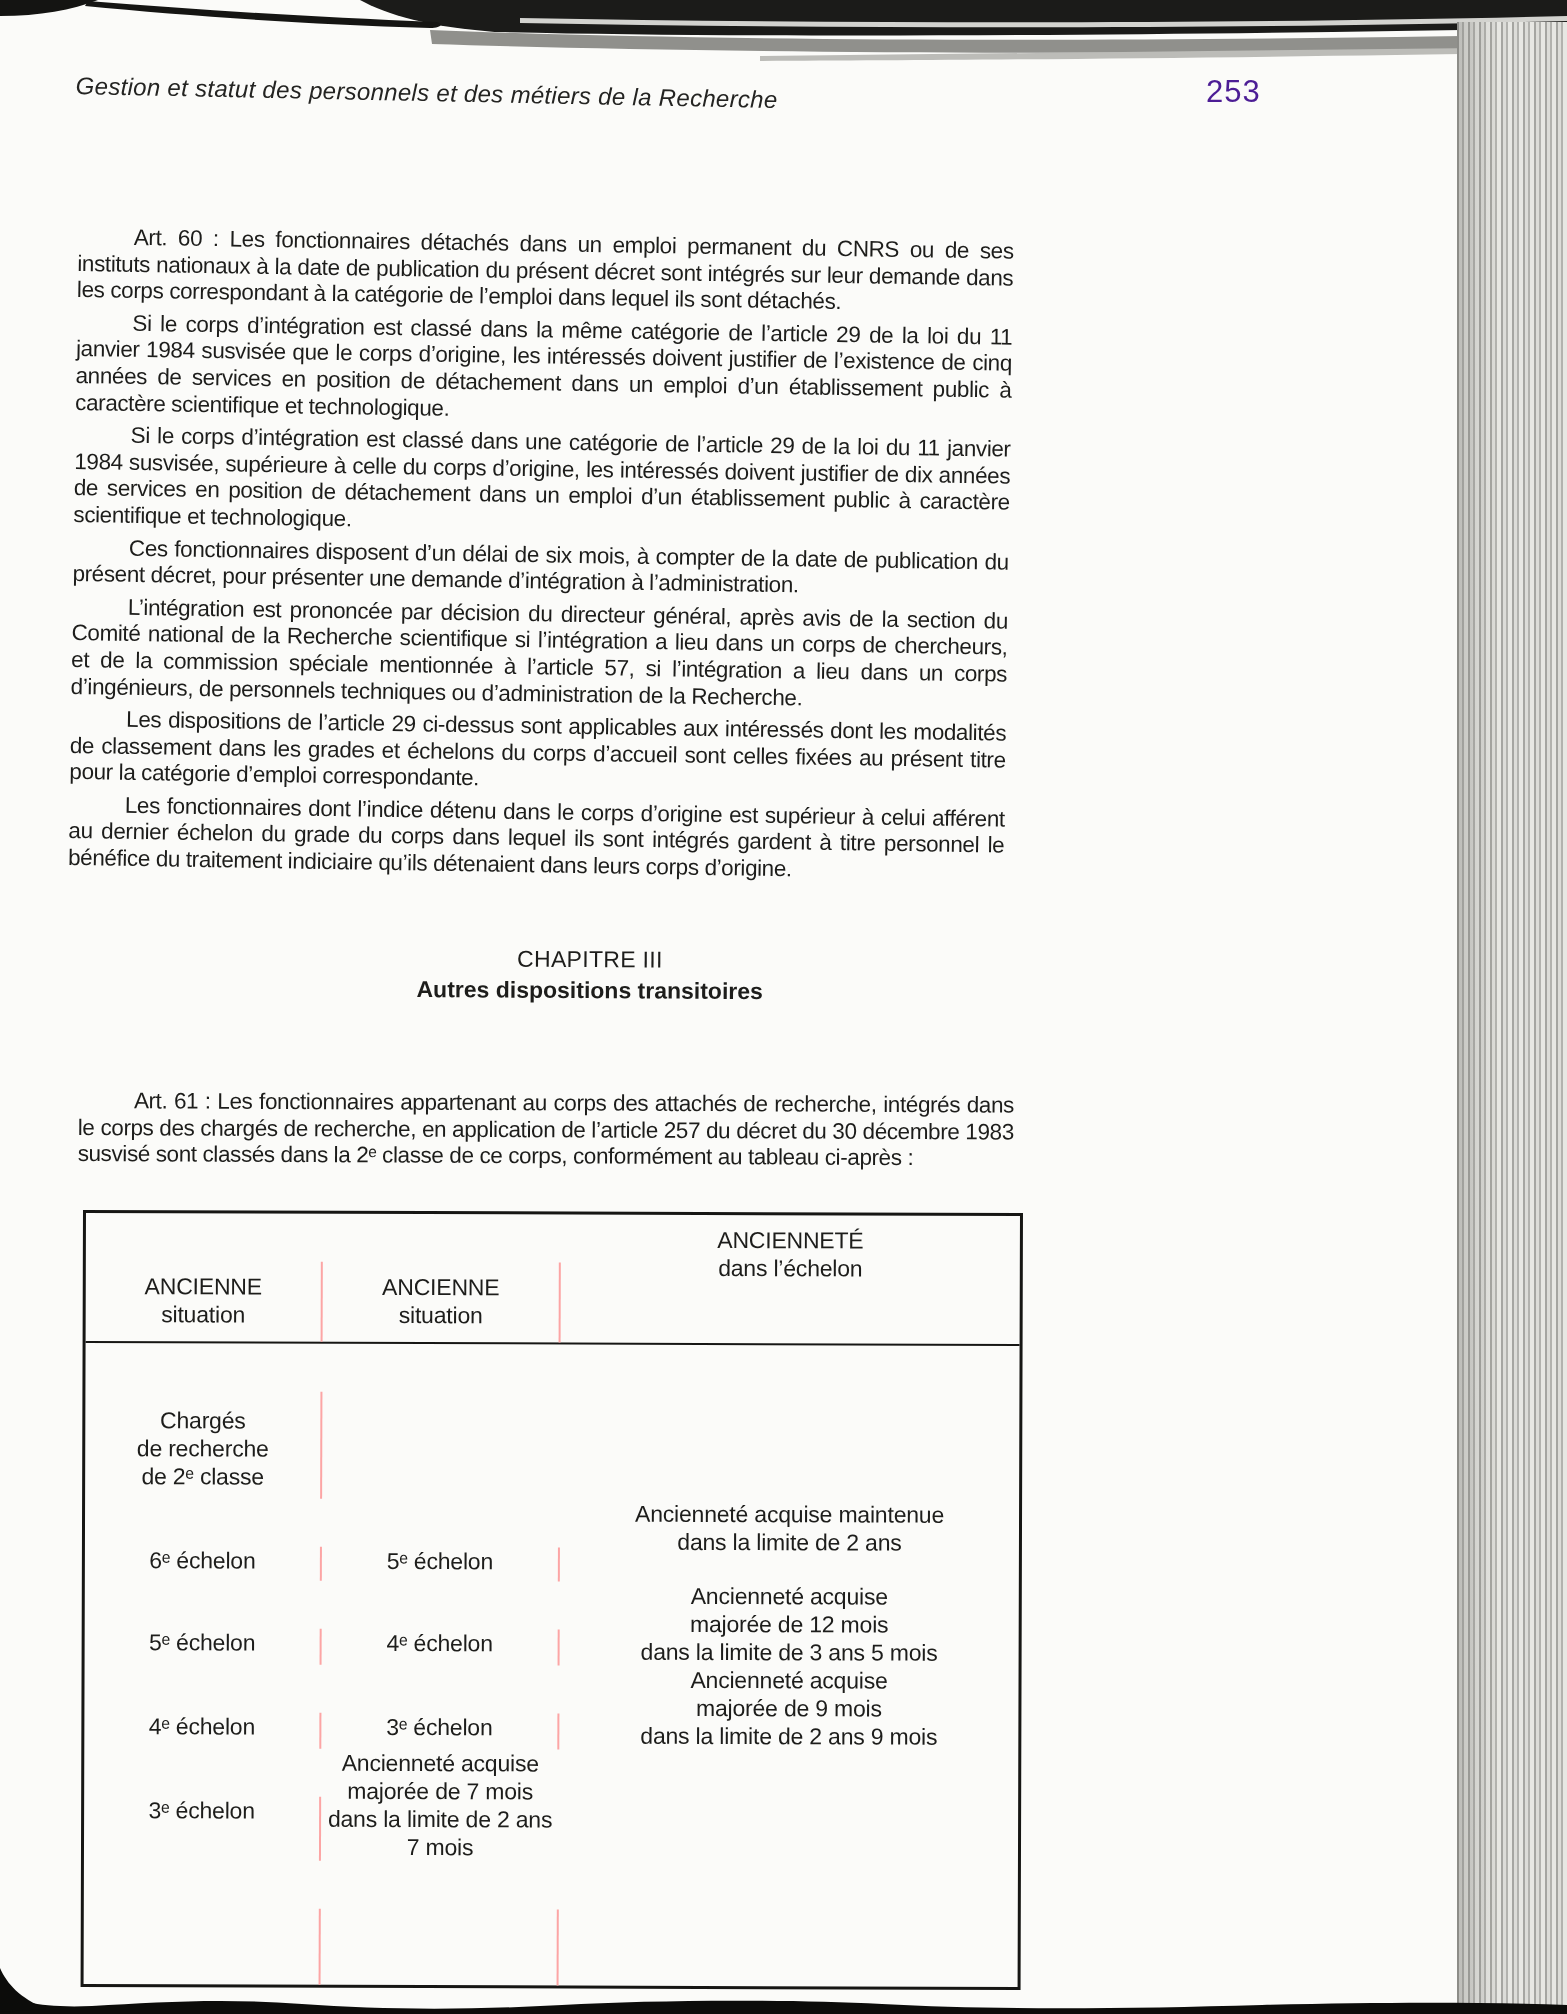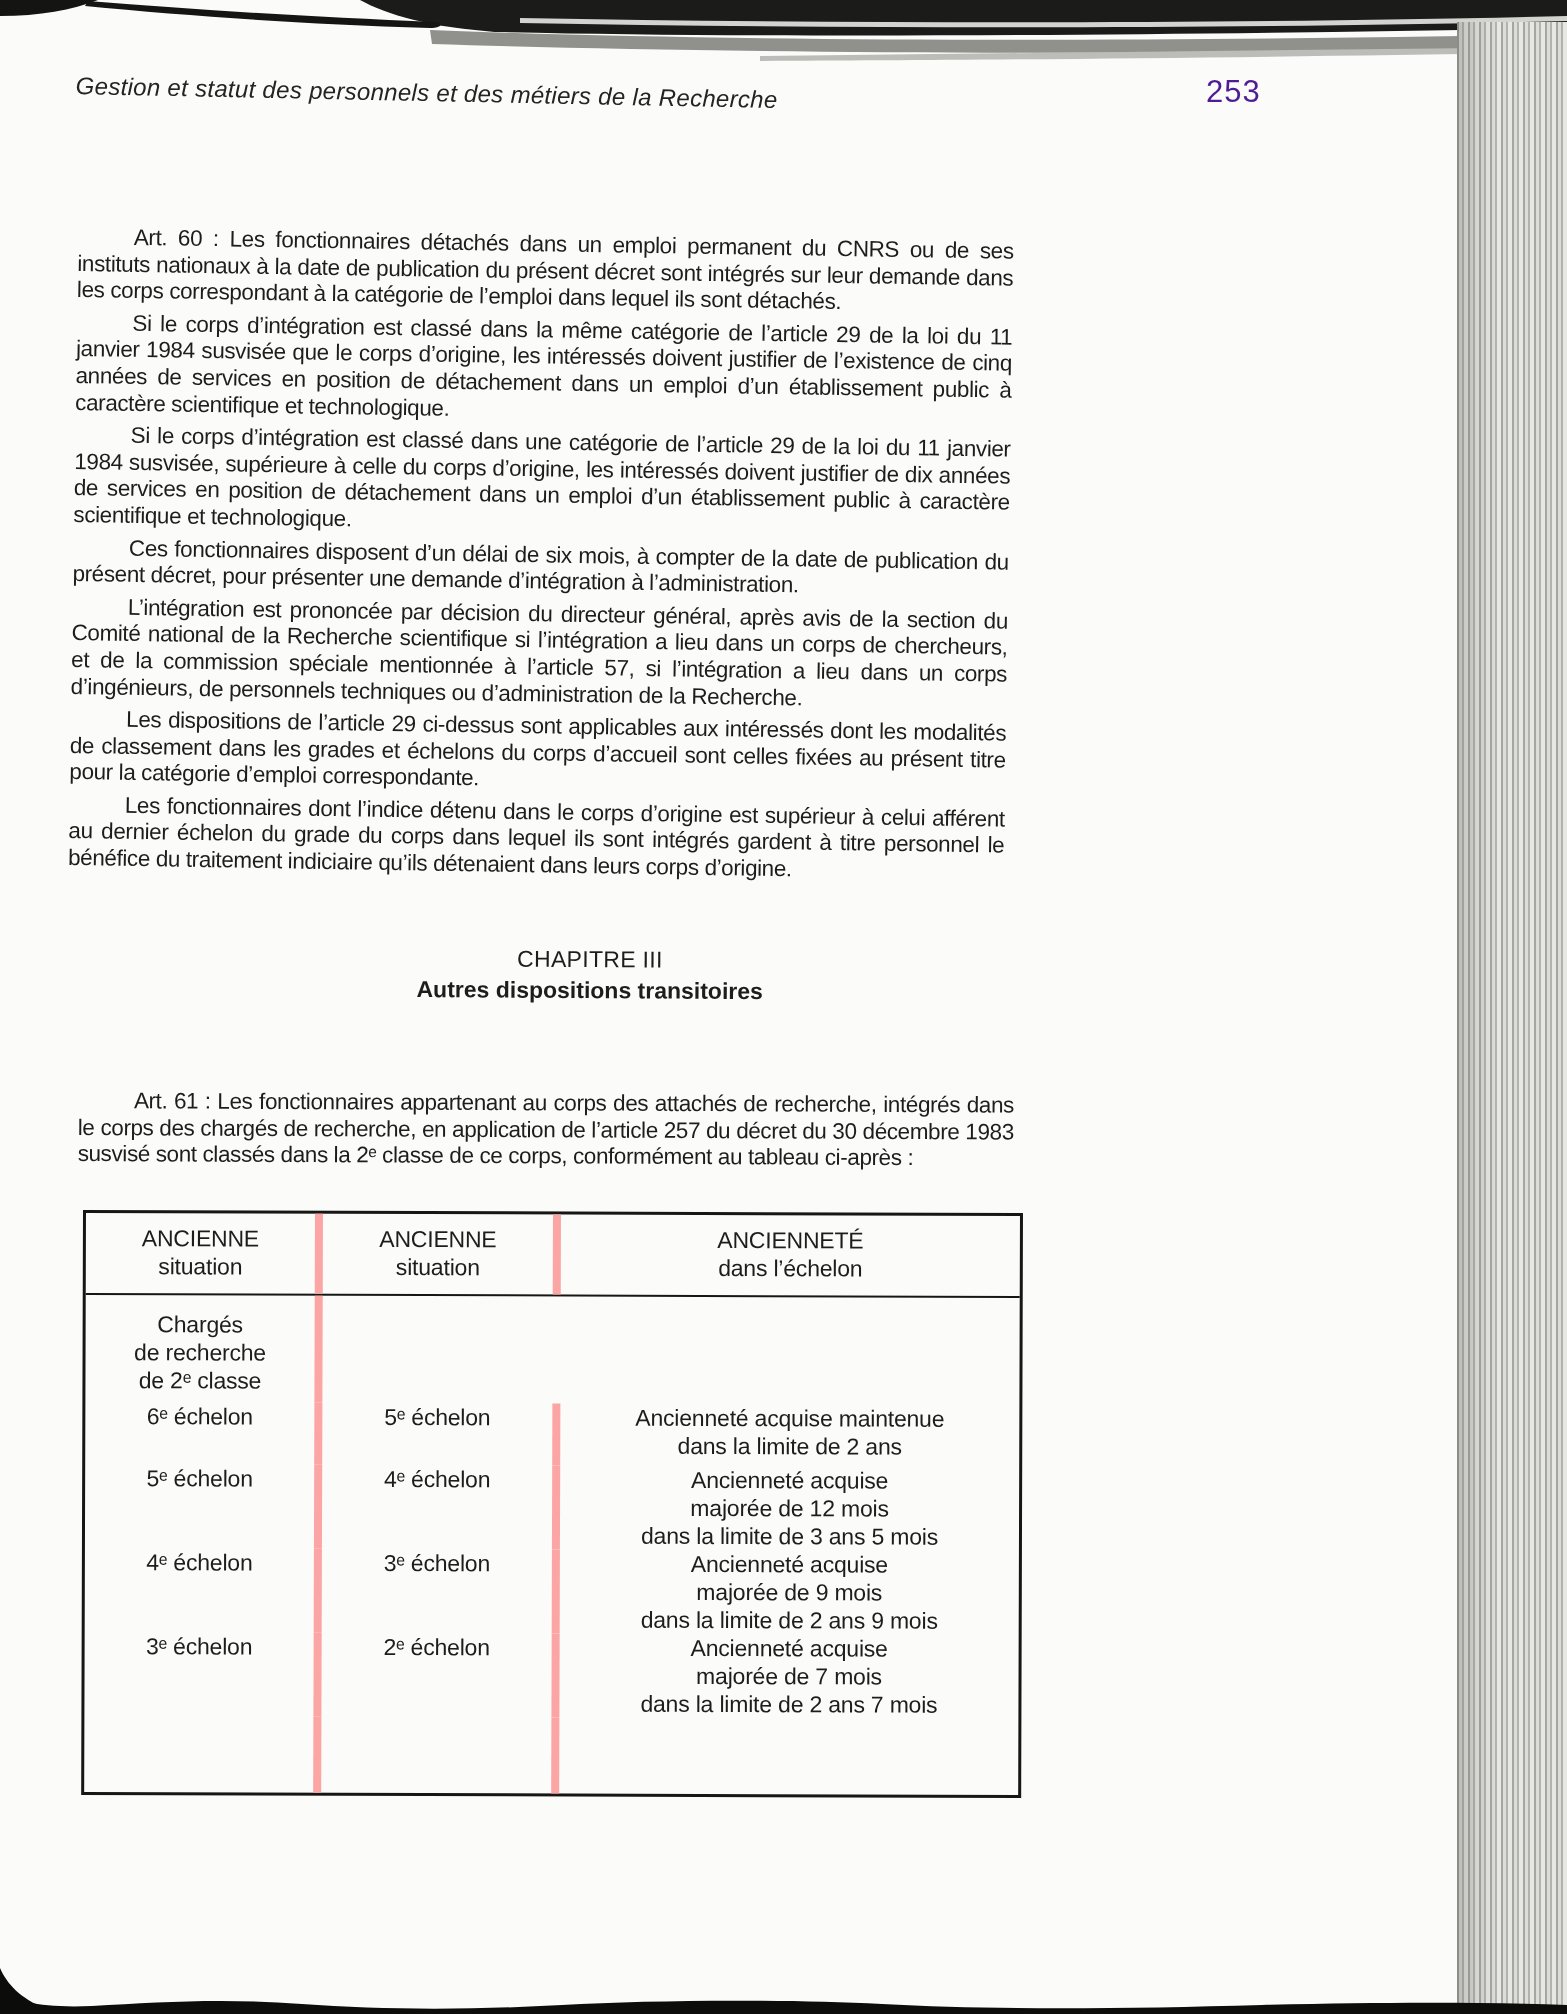--- a/index.html
+++ b/index.html
@@ -59,21 +59,21 @@
   
   .tbl{
     position:absolute;left:83px;top:1210px;width:934px;
     border:3px solid #161614;
     background:#fbfbf9;
     transform:rotate(0.18deg);transform-origin:left top;
   }
   .trow{display:grid;grid-template-columns:237px 238px 1fr;}
   .thead{border-bottom:2px solid #161614;}
   .cell{text-align:center;font-size:23px;line-height:28px;letter-spacing:-0.2px;}
-  .c1,.c2{border-right:8px solid #fca5a5;}
+  .c1,.c2{border-right:2px solid #fca5a5;margin-top:48px;}
   .thead .cell{padding:11px 0 13px 0;}
   .group .cell{padding-top:15px;padding-bottom:8px;}
   .row1 .cell{padding-bottom:6px;}
   .spacer .cell{height:76px;}
 </style>
 </head>
 <body>
 
 <div class="page">
 
@@ -159,21 +159,20 @@
       <div class="cell c2">3ᵉ échelon</div>
       <div class="cell c3">
         <div>Ancienneté acquise</div>
         <div>majorée de 9 mois</div>
         <div>dans la limite de 2 ans 9 mois</div>
       </div>
     </div>
 
     <div class="trow">
       <div class="cell c1">3ᵉ échelon</div>
-      <div class="cell c2">2ᵉ échelon</div>
       <div class="cell c3">
         <div>Ancienneté acquise</div>
         <div>majorée de 7 mois</div>
         <div>dans la limite de 2 ans 7 mois</div>
       </div>
     </div>
 
     <div class="trow spacer">
       <div class="cell c1"></div>
       <div class="cell c2"></div>

